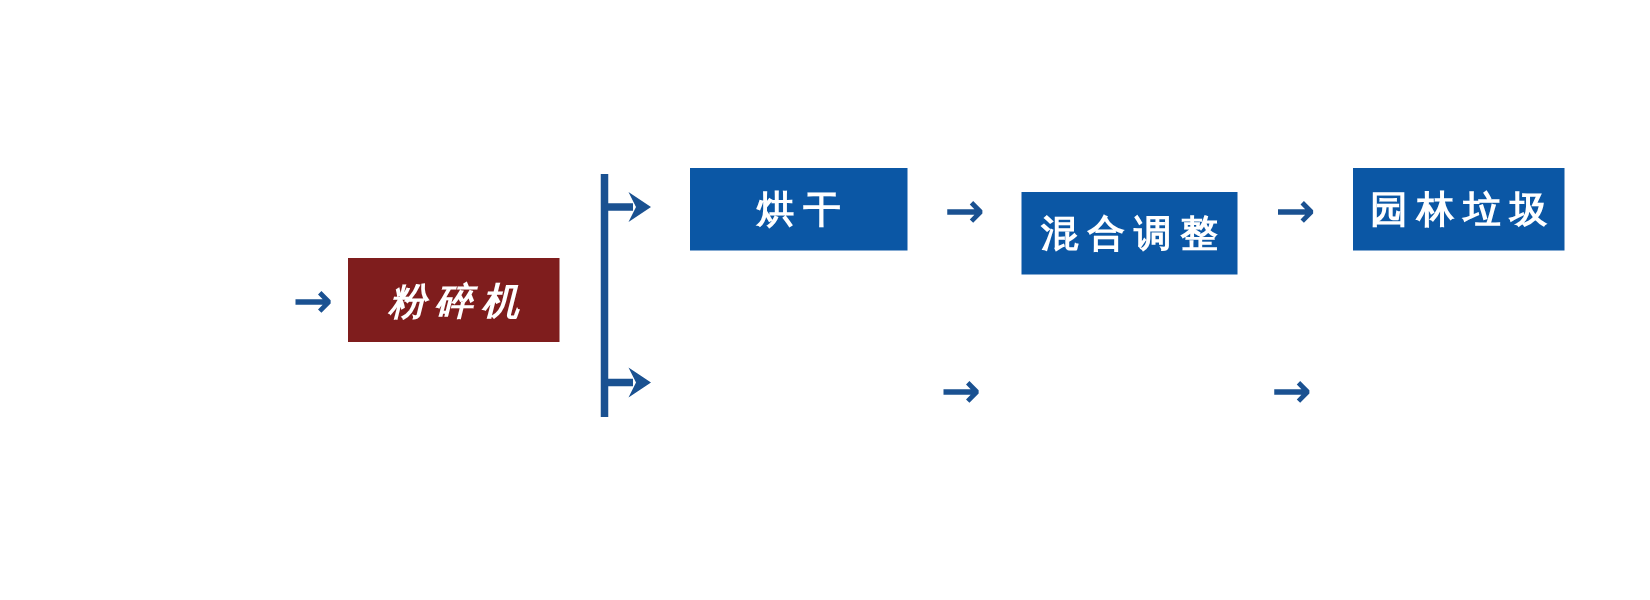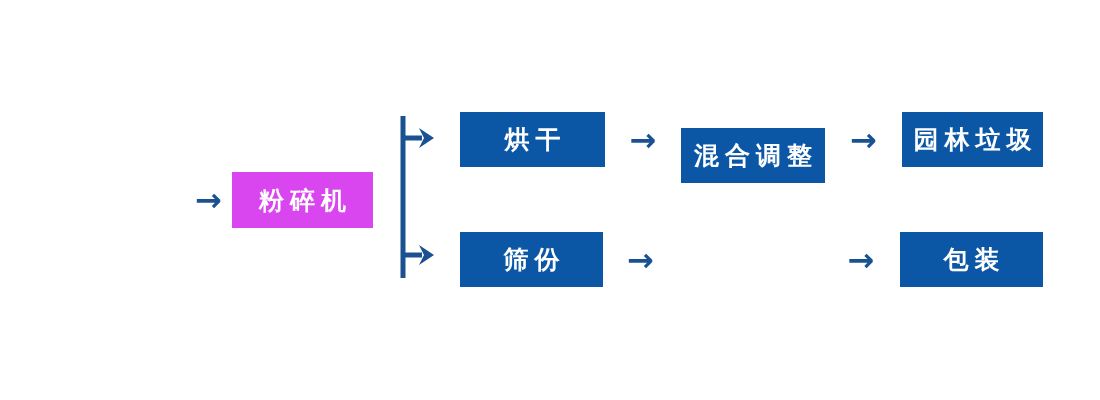--- a/index.html
+++ b/index.html
@@ -18,21 +18,21 @@
     align-items: center;
     justify-content: center;
     color: #ffffff;
     font-size: 25px;
     font-weight: 600;
     letter-spacing: 6px;
     text-indent: 6px;
     white-space: nowrap;
   }
   .node.blue { background: #0B57A5; }
-  .node.red  { background: #d946ef; }
+  .node.red  { background: #7f1d1d; font-style: italic; }
   .arrow {
     position: absolute;
     display: flex;
     align-items: center;
     justify-content: center;
     color: #1A5191;
     font-size: 32px;
     font-weight: bold;
     line-height: 1;
   }
@@ -78,22 +78,20 @@
   <div class="node blue pos-top-0">烘干</div>
 
   <div class="arrow pos-top-a1">→</div>
 
   <div class="node blue pos-top-1">混合调整</div>
 
   <div class="arrow pos-top-a2">→</div>
 
   <div class="node blue pos-top-2">园林垃圾</div>
 
-  <div class="node blue pos-bot-0">筛份</div>
 
   <div class="arrow pos-bot-a1">→</div>
 
 
   <div class="arrow pos-bot-a2">→</div>
 
-  <div class="node blue pos-bot-2">包装</div>
 
 </div>
 
 </body></html>

